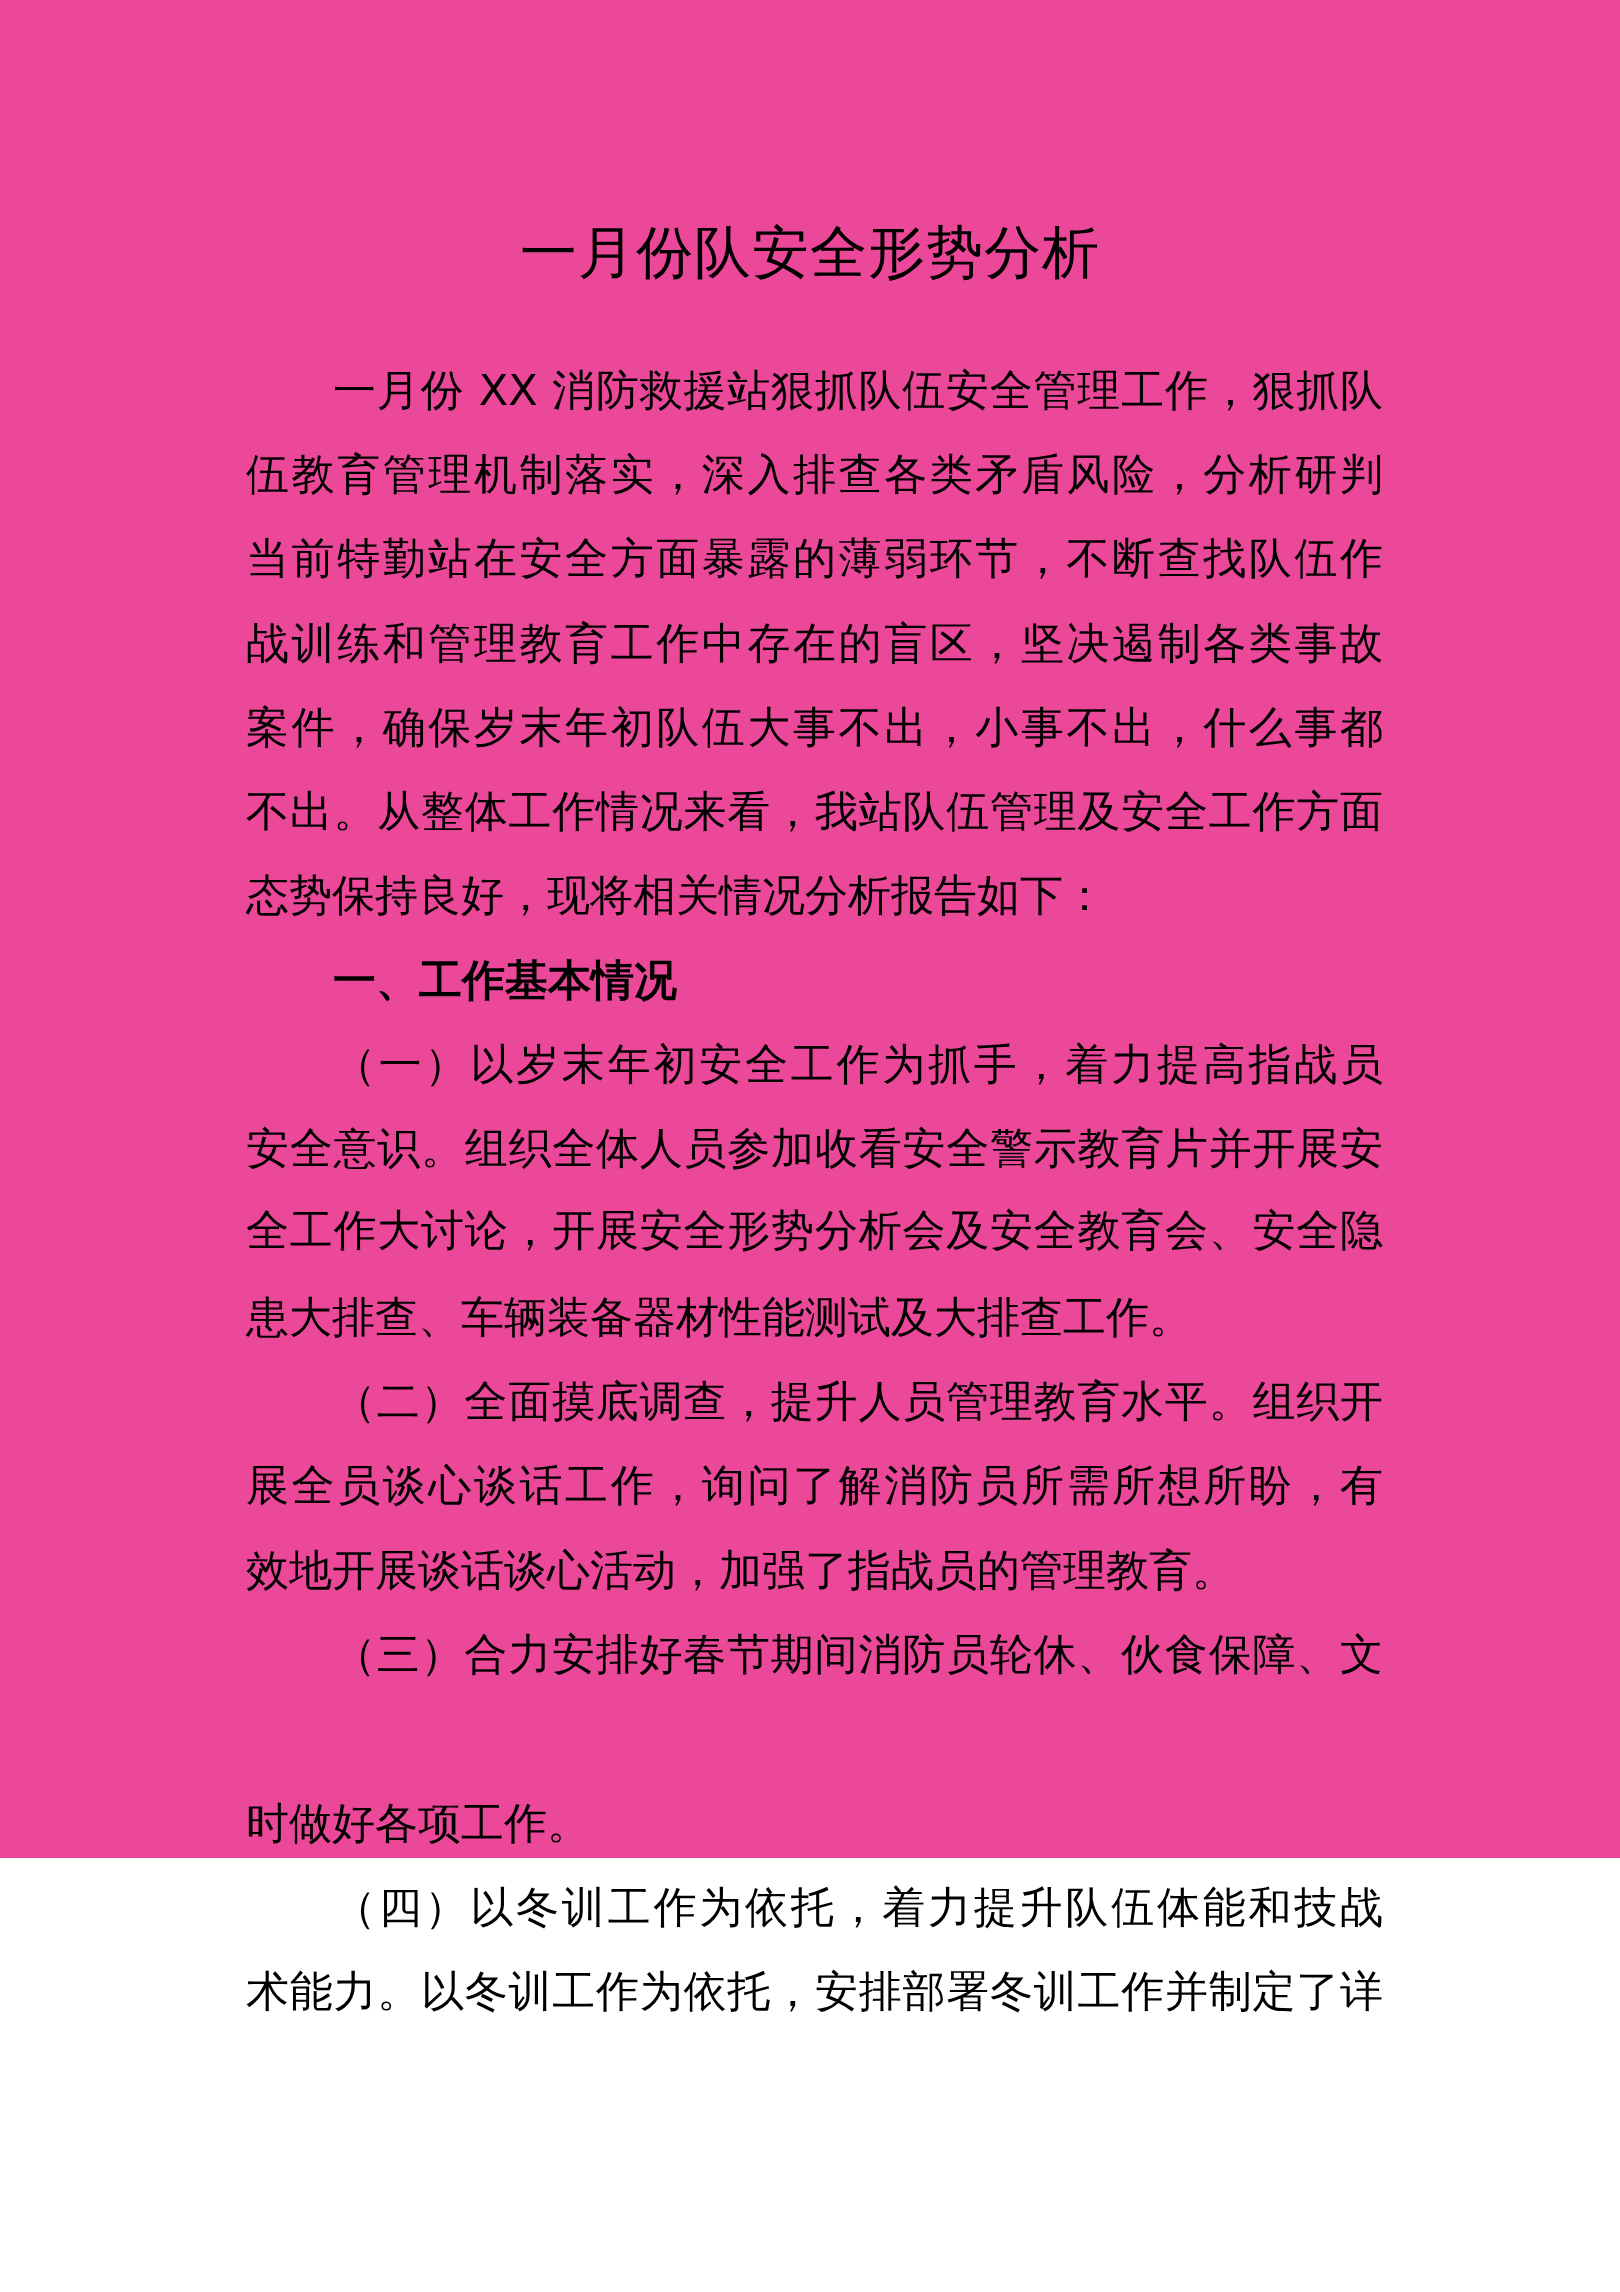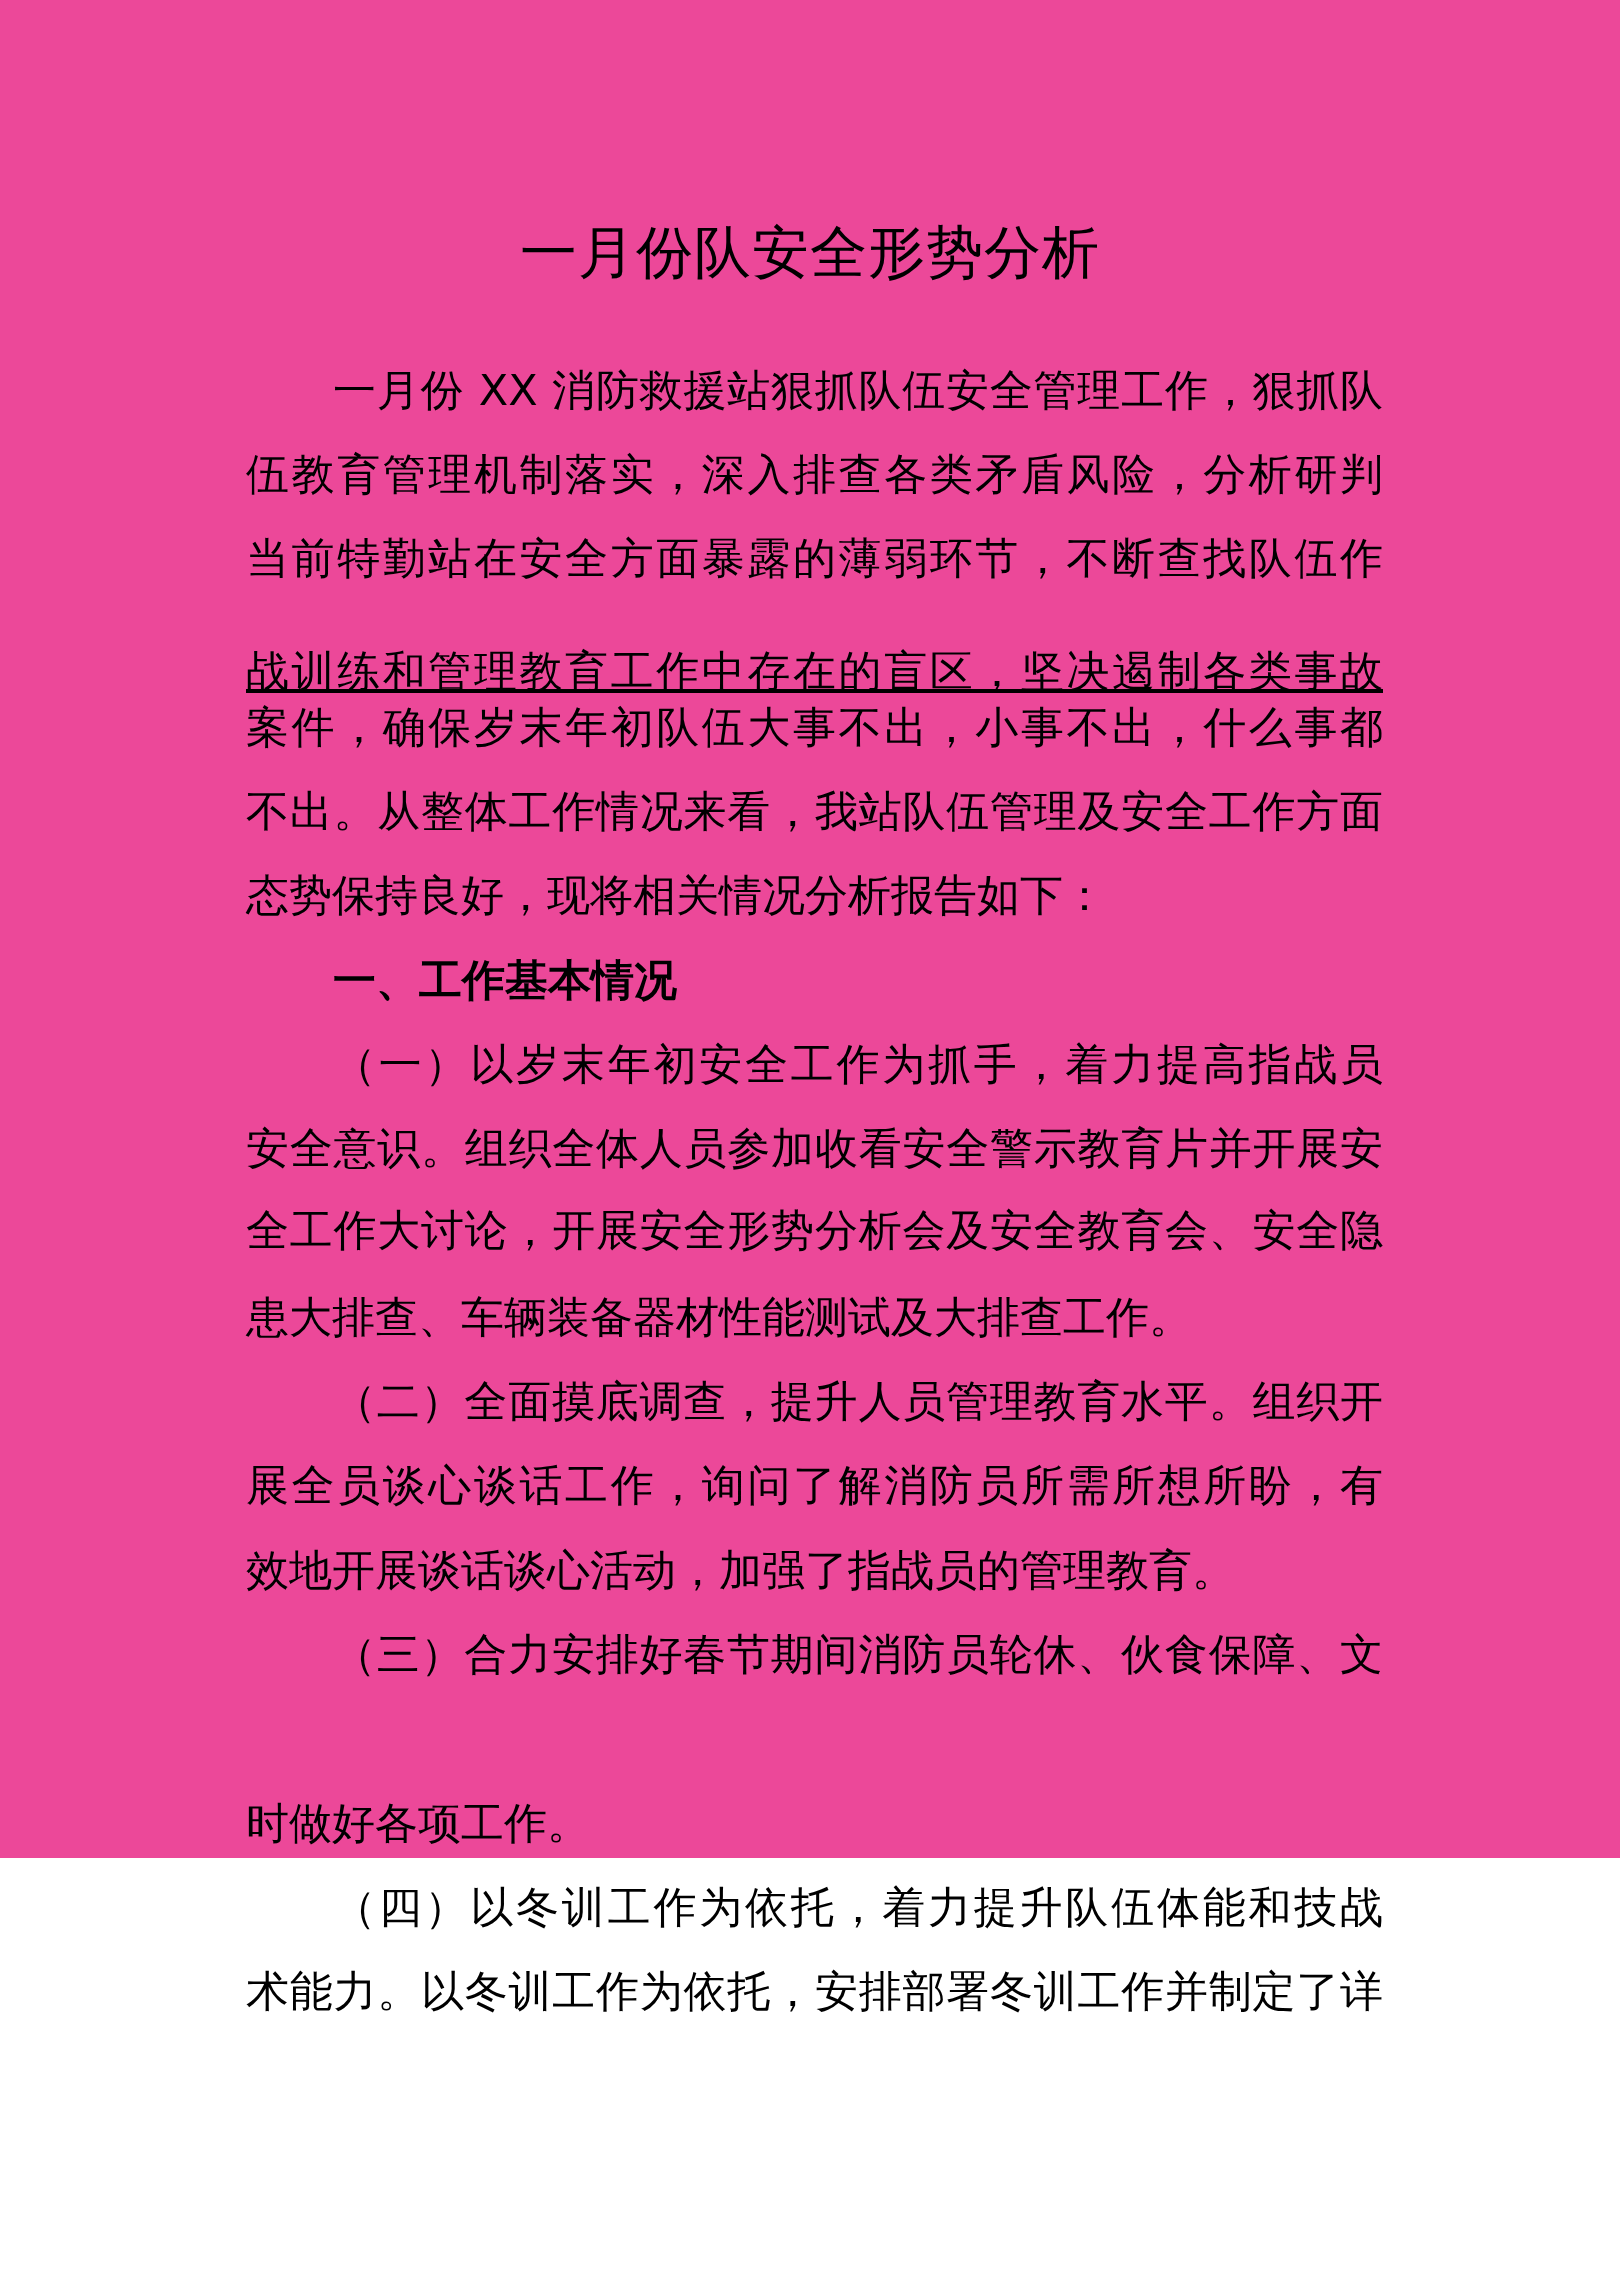--- a/index.html
+++ b/index.html
@@ -61,21 +61,21 @@
 </head>
 <body>
 
 <div class="page">
 
   <div class="title">一月份队安全形势分析</div>
 
   <div class="line indent justify" style="top:363px;">一月份 XX 消防救援站狠抓队伍安全管理工作，狠抓队</div>
   <div class="line justify" style="top:447px;">伍教育管理机制落实，深入排查各类矛盾风险，分析研判</div>
   <div class="line justify" style="top:531px;">当前特勤站在安全方面暴露的薄弱环节，不断查找队伍作</div>
-  <div class="line justify" style="top:644px;text-decoration:underline;">战训练和管理教育工作中存在的盲区，坚决遏制各类事故</div>
+  <div class="line justify" style="top:616px;">战训练和管理教育工作中存在的盲区，坚决遏制各类事故</div>
   <div class="line justify" style="top:700px;">案件，确保岁末年初队伍大事不出，小事不出，什么事都</div>
   <div class="line justify" style="top:784px;">不出。从整体工作情况来看，我站队伍管理及安全工作方面</div>
   <div class="line" style="top:868px;">态势保持良好，现将相关情况分析报告如下：</div>
 
   <div class="line heading" style="top:953px;">一、工作基本情况</div>
 
   <div class="line indent justify" style="top:1037px;">（一）以岁末年初安全工作为抓手，着力提高指战员</div>
   <div class="line justify" style="top:1121px;">安全意识。组织全体人员参加收看安全警示教育片并开展安</div>
   <div class="line justify" style="top:1206px;font-family:Liberation Mono, monospace;">全工作大讨论，开展安全形势分析会及安全教育会、安全隐</div>
   <div class="line" style="top:1290px;">患大排查、车辆装备器材性能测试及大排查工作。</div>

